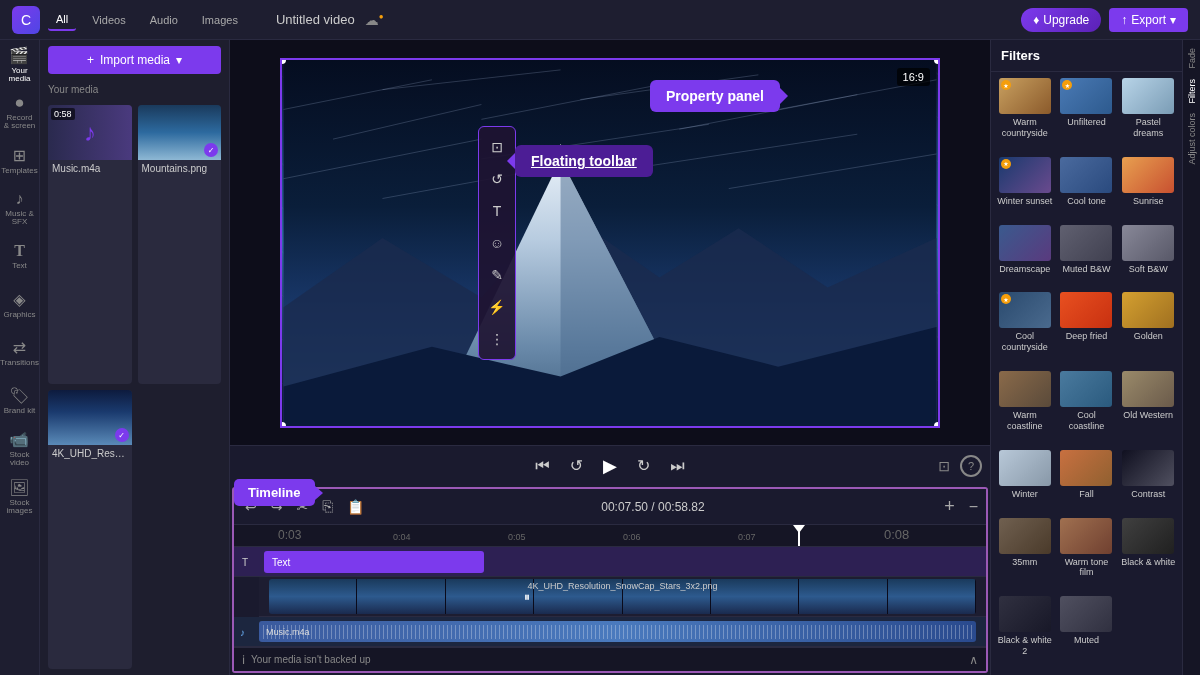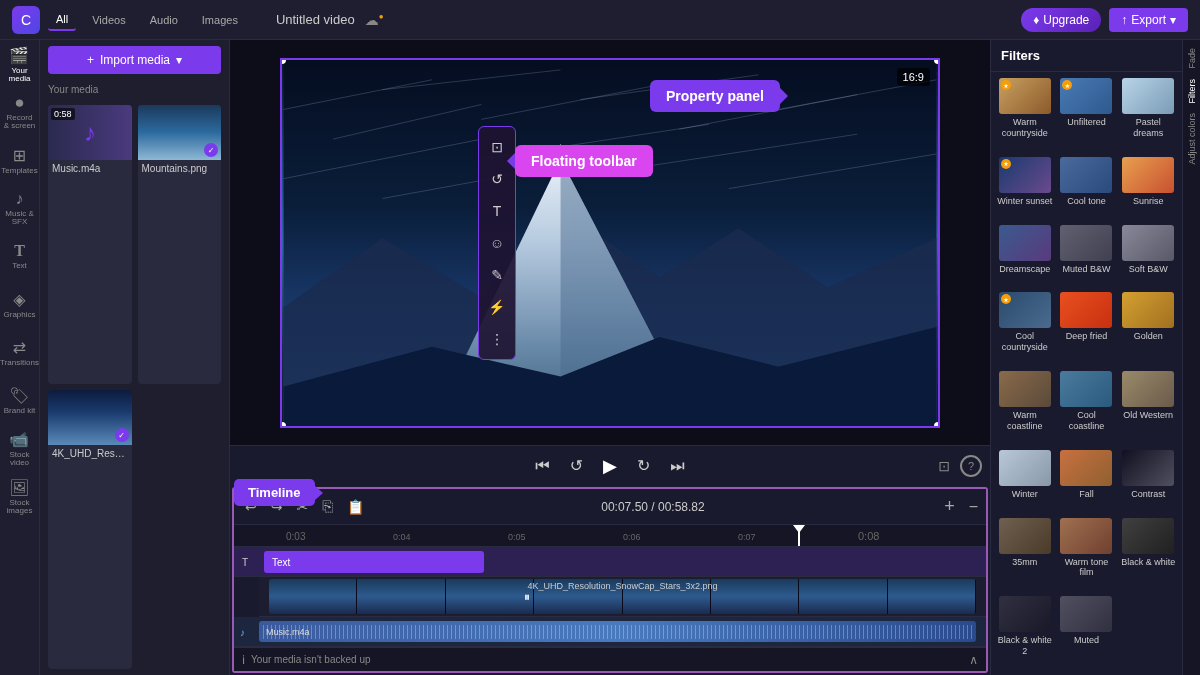--- a/index.html
+++ b/index.html
@@ -308,21 +308,21 @@
         <div class="floating-toolbar" style="left: 248px; top: 50%; transform: translateY(-50%);">
           <button class="ft-btn">⊡</button>
           <button class="ft-btn">↺</button>
           <button class="ft-btn">T</button>
           <button class="ft-btn">☺</button>
           <button class="ft-btn">✎</button>
           <button class="ft-btn">⚡</button>
           <button class="ft-btn">⋮</button>
         </div>
 
-        <div style="position:absolute; left:285px; top:105px; background:#d946ef; color:#fff; padding:8px 16px; border-radius:6px; font-size:14px; font-weight:bold; z-index:20;">
+        <div style="position:absolute; left:285px; top:105px; background:#4c1d95; color:#fff; padding:8px 16px; border-radius:6px; font-size:14px; font-weight:bold; z-index:20;text-decoration:underline;">
           <span>Floating toolbar</span>
           <div style="position:absolute; left:-8px; top:50%; transform:translateY(-50%); width:0; height:0; border-top:8px solid transparent; border-bottom:8px solid transparent; border-right:8px solid #7c3aed;"></div>
         </div>
 
         <div style="position:absolute; right:210px; top:40px; background:#7c3aed; color:#fff; padding:8px 16px; border-radius:6px; font-size:14px; font-weight:bold; z-index:20;">
           <span>Property panel</span>
           <div style="position:absolute; right:-8px; top:50%; transform:translateY(-50%); width:0; height:0; border-top:8px solid transparent; border-bottom:8px solid transparent; border-left:8px solid #7c3aed;"></div>
         </div>
       </div>
 
@@ -349,26 +349,26 @@
           <button class="tl-btn">✂</button>
           <button class="tl-btn">⎘</button>
           <button class="tl-btn">📋</button>
           <div class="tl-time">00:07.50 / 00:58.82</div>
           <button class="tl-add-btn">+</button>
           <button class="tl-collapse-btn">−</button>
         </div>
 
         <div class="timeline-ruler">
           <div style="position:relative; width:100%; height:100%; display:flex; align-items:flex-end; padding-left:4px;">
-            <span style="position:absolute; left:48px; bottom:4px; font-size:10px; color:#666;">0:03</span>
+            <span style="position:absolute; left:40px; bottom:4px; font-size:12px; color:#666;">0:03</span>
             <span style="position:absolute; left:155px; bottom:4px; font-size:9px; color:#666;">0:04</span>
             <span style="position:absolute; left:270px; bottom:4px; font-size:9px; color:#666;">0:05</span>
             <span style="position:absolute; left:385px; bottom:4px; font-size:9px; color:#666;">0:06</span>
             <span style="position:absolute; left:500px; bottom:4px; font-size:9px; color:#666;">0:07</span>
-            <span style="position:absolute; left:620px; bottom:4px; font-size:11px; color:#666;">0:08</span>
+            <span style="position:absolute; left:646px; bottom:4px; font-size:13px; color:#666;">0:08</span>
 
             <div style="position:absolute; left:560px; top:0; bottom:-90px; width:2px; background:#fff; z-index:10;">
               <div style="position:absolute; top:0; left:-5px; width:0; height:0; border-left:6px solid transparent; border-right:6px solid transparent; border-top:8px solid #fff;"></div>
             </div>
           </div>
         </div>
 
         <div class="track text-track" style="height:30px; position:relative;">
           <span class="clip-note-icon">T</span>
           <div style="position:absolute; left:30px; top:4px; height:22px; width:220px; background:#7c3aed; border-radius:3px; display:flex; align-items:center; padding:0 8px;">

